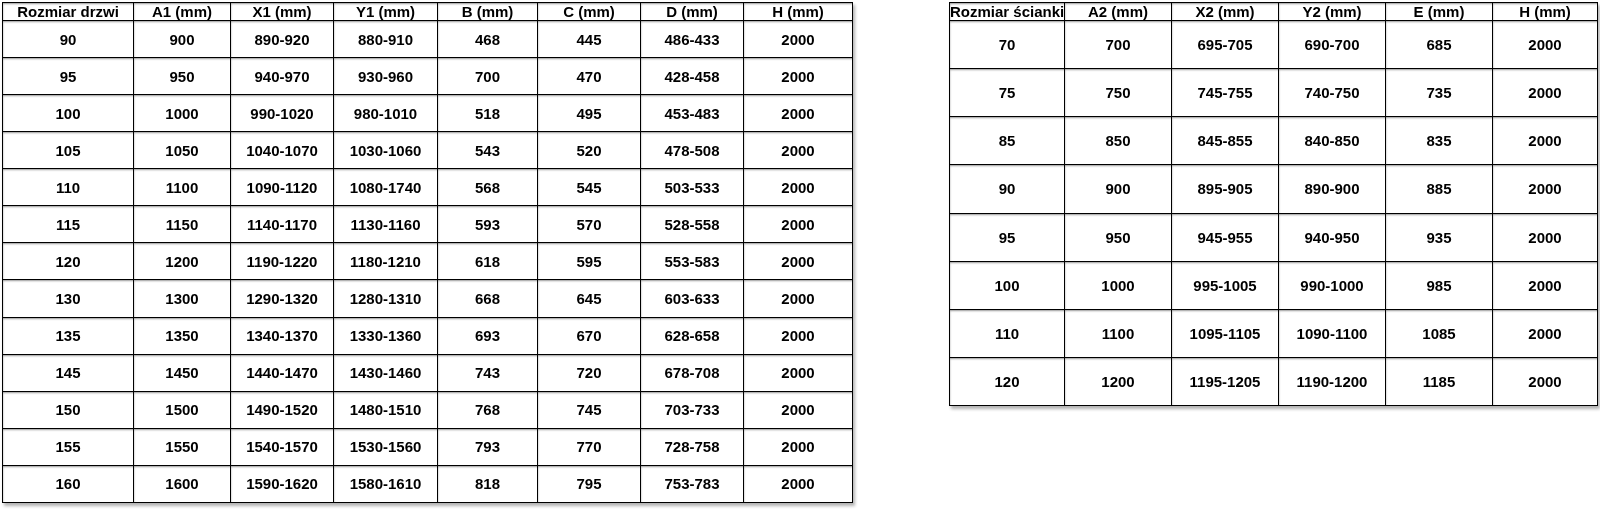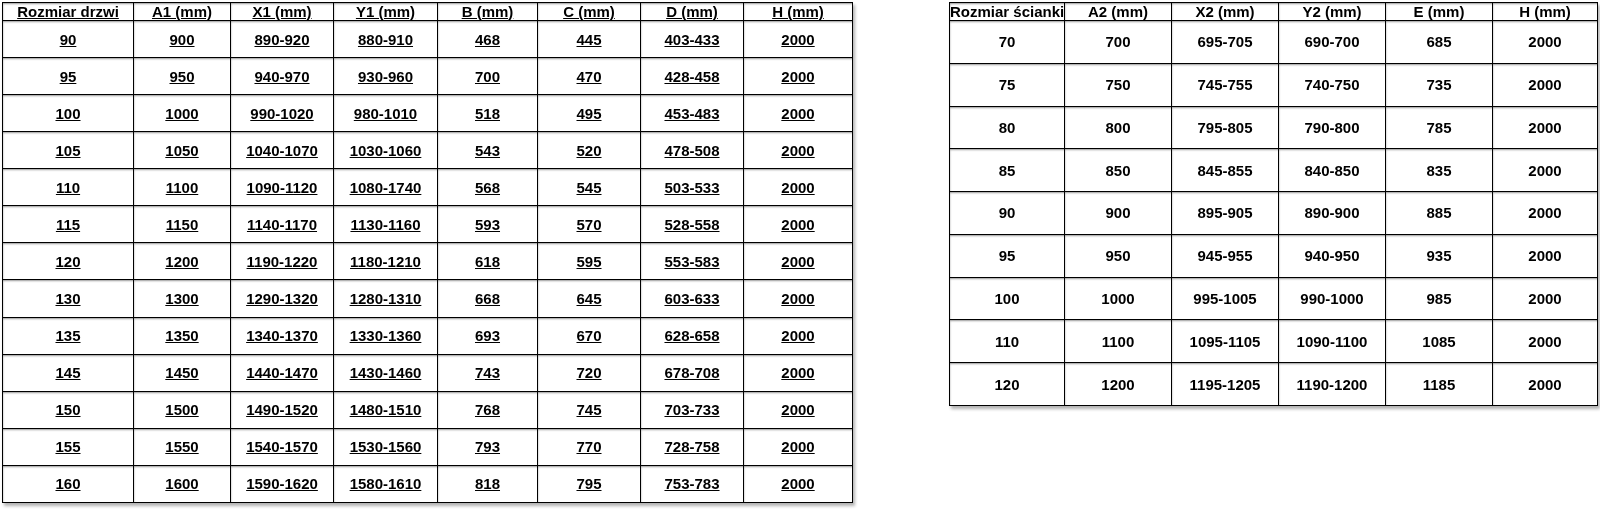--- a/index.html
+++ b/index.html
@@ -32,21 +32,20 @@
     
     box-shadow: inset 1px 2px 2px -1px rgba(0,0,0,0.40);
     overflow: hidden;
     white-space: nowrap;
   }
   #door-table {
     left: 2px;
     top: 2px;
     width: 850px;
     height: 501px;
-    text-decoration: underline;
   }
   #wall-table {
     left: 949px;
     top: 2px;
     width: 648px;
     height: 404px;
   }
 </style>
 </head>
 <body>
@@ -75,21 +74,21 @@
       </tr>
   </thead>
   <tbody>
       <tr>
         <td>90</td>
         <td>900</td>
         <td>890-920</td>
         <td>880-910</td>
         <td>468</td>
         <td>445</td>
-        <td>403-433</td>
+        <td>486-433</td>
         <td>2000</td>
       </tr>
       <tr>
         <td>95</td>
         <td>950</td>
         <td>940-970</td>
         <td>930-960</td>
         <td>700</td>
         <td>470</td>
         <td>428-458</td>
@@ -238,28 +237,20 @@
       </tr>
       <tr>
         <td>75</td>
         <td>750</td>
         <td>745-755</td>
         <td>740-750</td>
         <td>735</td>
         <td>2000</td>
       </tr>
       <tr>
-        <td>80</td>
-        <td>800</td>
-        <td>795-805</td>
-        <td>790-800</td>
-        <td>785</td>
-        <td>2000</td>
-      </tr>
-      <tr>
         <td>85</td>
         <td>850</td>
         <td>845-855</td>
         <td>840-850</td>
         <td>835</td>
         <td>2000</td>
       </tr>
       <tr>
         <td>90</td>
         <td>900</td>

